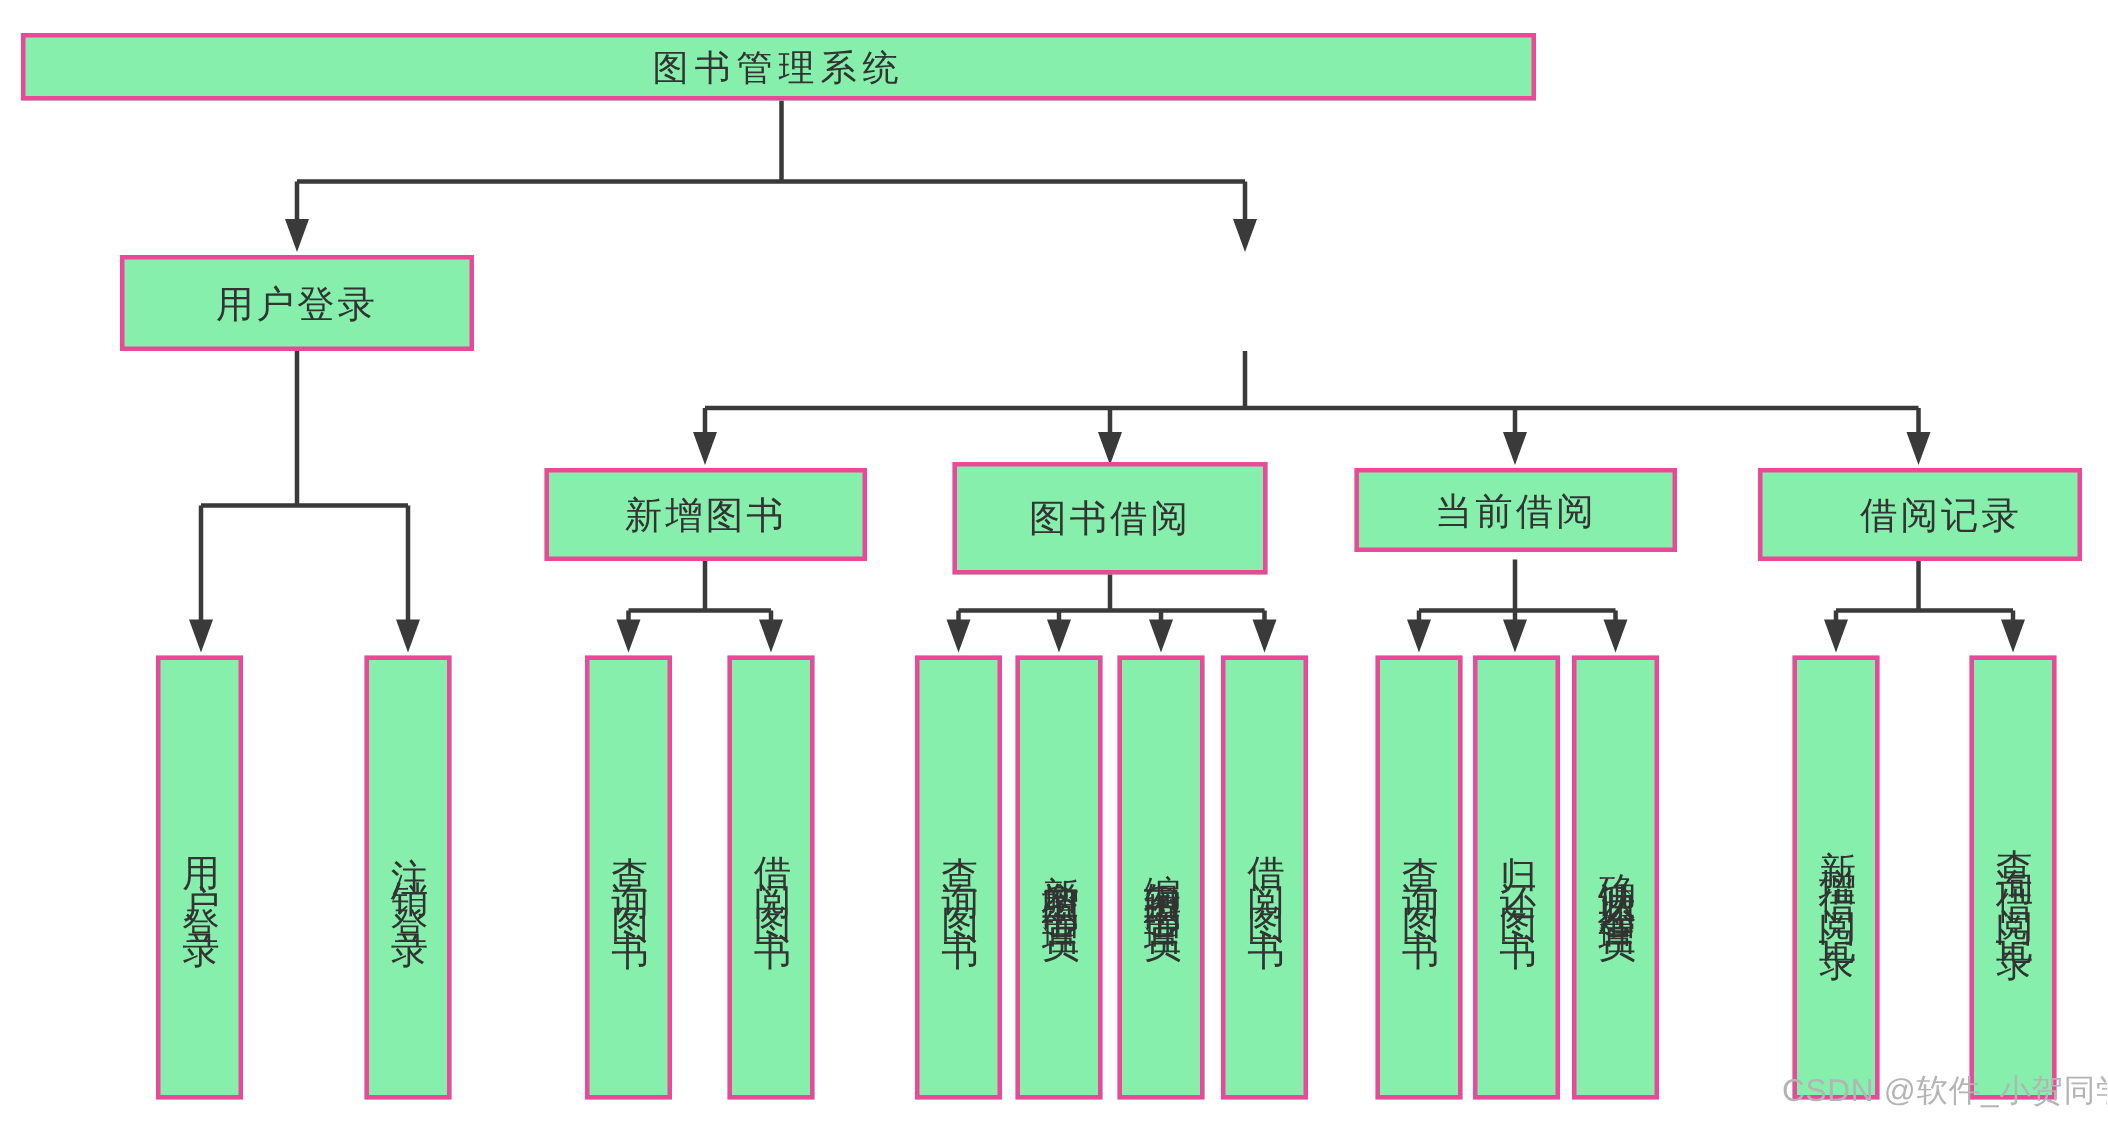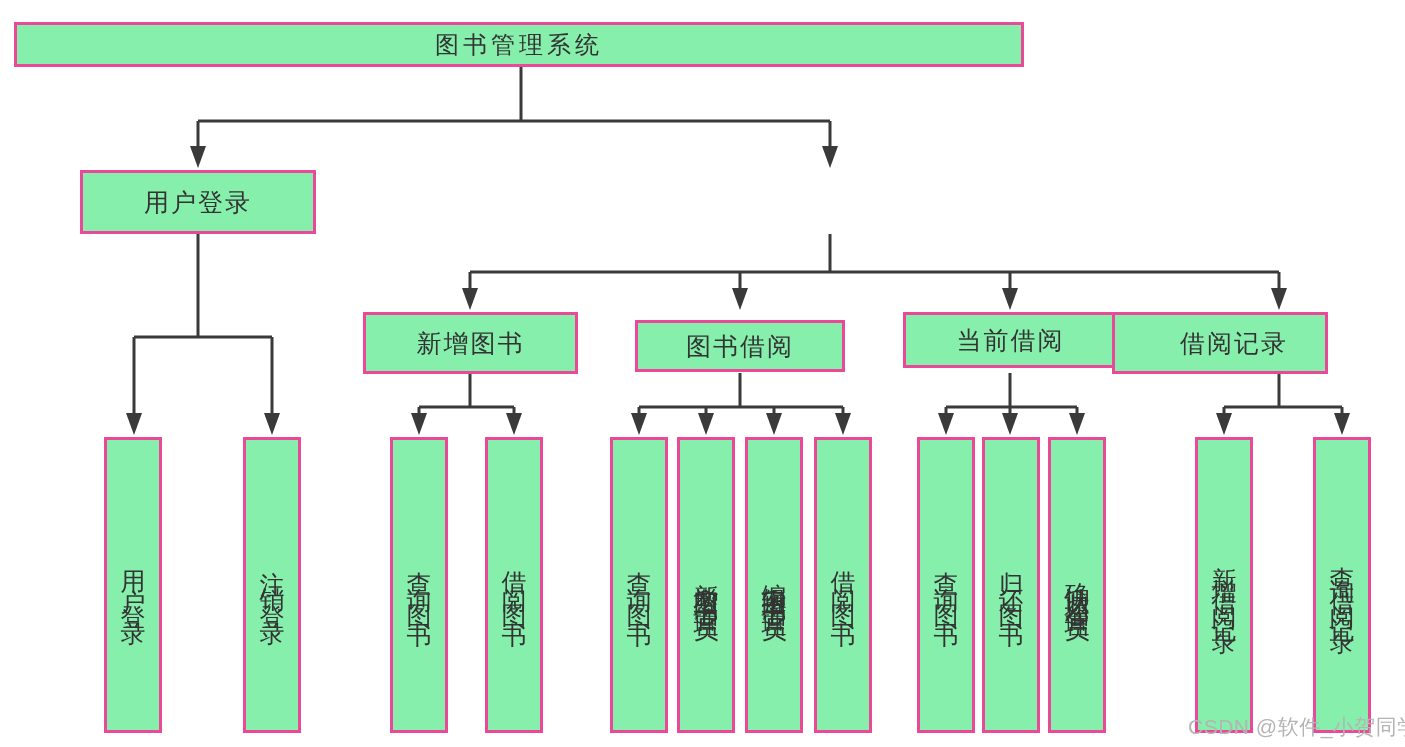--- a/index.html
+++ b/index.html
@@ -103,23 +103,23 @@
       <polygon points="1216,413 1232,413 1224,435"></polygon>
       <polygon points="1334,413 1350,413 1342,435"></polygon>
     </g>
   </svg>
 
   <div class="node root-node" style="left:14px; top:22px; width:1010px; height:45px;">图书管理系统</div>
 
   <div class="node" style="left:80px; top:170px; width:236px; height:64px;">用户登录</div>
 
   <div class="node" style="left:363px; top:312px; width:215px; height:62px;">新增图书</div>
-  <div class="node" style="left:635px; top:320px; width:210px; height:52px;">图书借阅</div>
+  <div class="node" style="left:635px; top:308px; width:210px; height:75px;">图书借阅</div>
   <div class="node" style="left:903px; top:312px; width:215px; height:56px;">当前借阅</div>
-  <div class="node" style="left:1112px; top:312px; width:216px; height:62px;padding-left:28px;">借阅记录</div>
+  <div class="node" style="left:1172px; top:312px; width:216px; height:62px;padding-left:28px;">借阅记录</div>
 
   <div class="leaf" style="left:104px;">
     <span class="vtext ls-wide">用户登录</span>
   </div>
   <div class="leaf" style="left:243px;">
     <span class="vtext ls-wide">注销登录</span>
   </div>
 
   <div class="leaf" style="left:390px;">
     <span class="vtext ls-wide">查询图书</span>

